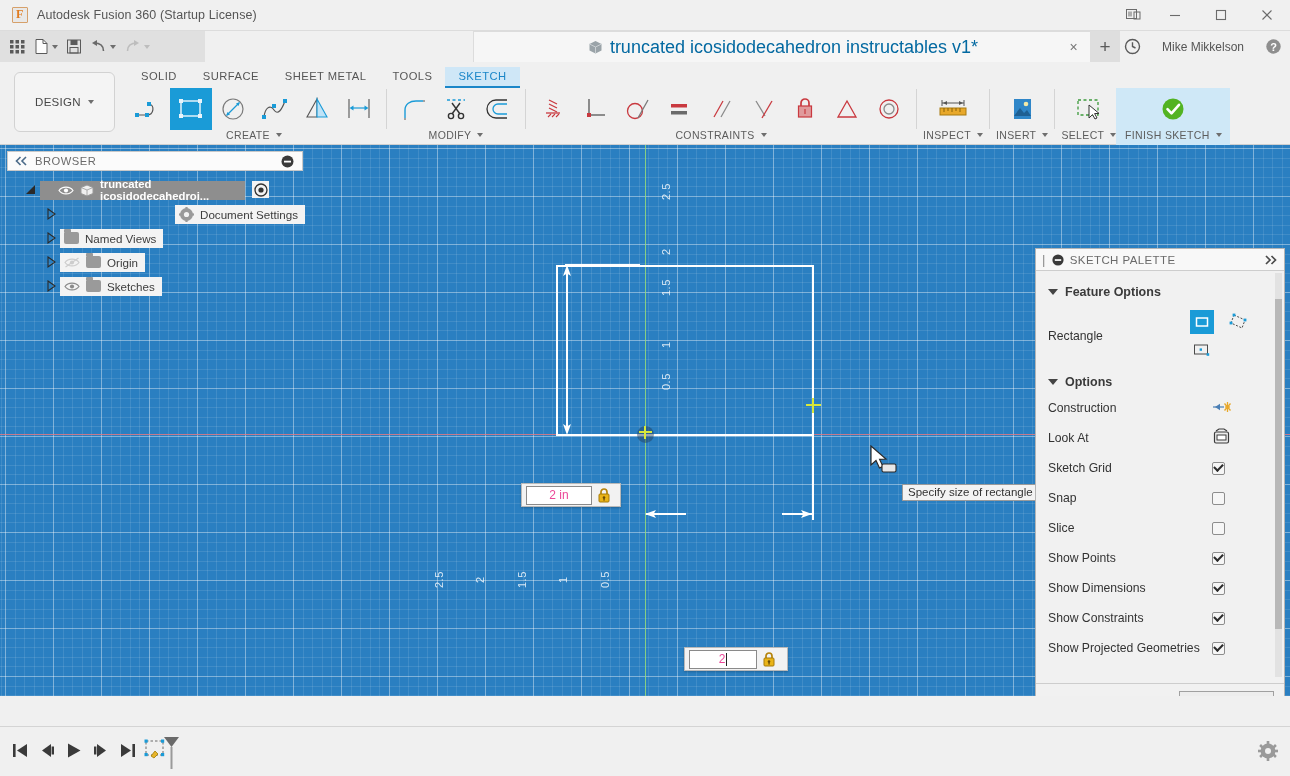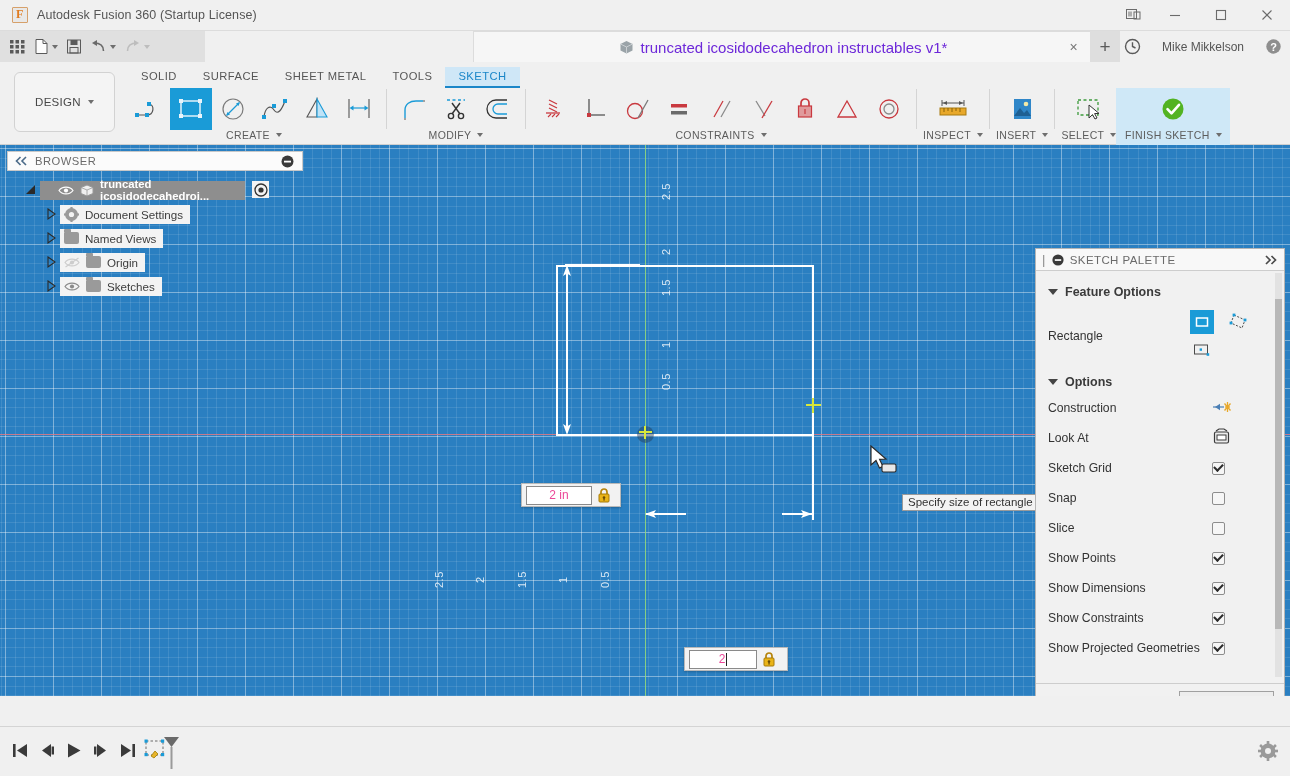--- a/index.html
+++ b/index.html
@@ -46,21 +46,21 @@
   .q-item { display:flex; align-items:center; height:26px; padding:0 3px; cursor:default; }
   .caret-d { width:0;height:0;border-left:3.5px solid transparent;border-right:3.5px solid transparent;border-top:4px solid #6e6e6e; margin-left:3px;}
   .caret-d.dis { border-top-color:#bdbdbd; }
 
   
   .doc-tab {
     position:absolute; left:473px; top:0; height:31px; width:620px;
     background:#f6f6f6; border:1px solid #dcdcdc; border-bottom:none;
     display:flex; align-items:center; justify-content:center; gap:7px;
   }
-  .doc-tab-title { font-size:15px; color:#6d28d9; }
+  .doc-tab-title { font-size:18px; color:#0369a1; }
   .cube-ico { width:15px;height:15px; position:relative; flex:none;}
   .tab-close { position:absolute; right:12px; top:9px; width:13px;height:13px; color:#777; font-size:14px; line-height:12px; text-align:center; cursor:pointer;}
   .tab-plus {
     position:absolute; left:1090px; top:0; width:30px; height:31px;
     background:#dedede; display:flex; align-items:center; justify-content:center;
     font-size:19px; color:#5b5b5b; cursor:pointer;
   }
   .qbar-right { position:absolute; right:0; top:0; height:31px; display:flex; align-items:center; gap:0; }
   .clock-btn{ width:34px;height:31px; display:flex;align-items:center;justify-content:center; }
   .user-name{ font-size:12px; color:#555; padding:0 12px; }
@@ -677,21 +677,21 @@
             <rect x="6.4" y="9.8" width="1.3" height="2.8" fill="#6a4c05"></rect>
           </svg>
       </span>
     </div>
 
     <svg style="position:absolute;left:869px;top:300px;" width="34" height="30">
       <path d="M2 1 L2 20 L7 15.6 L10.5 23 L14 21.4 L10.6 14.4 L17 14 Z" fill="#fff" stroke="#2a2a2a" stroke-width="1.2"></path>
       <rect x="13" y="19" width="14" height="8" rx="1.5" fill="#e8e8e8" stroke="#2a2a2a" stroke-width="1.1"></rect>
     </svg>
 
-    <div class="cursor-tip" style="left:902px;top:349px;">Specify size of rectangle</div>
+    <div class="cursor-tip" style="left:902px;top:339px;">Specify size of rectangle</div>
 
     <div class="viewcube">
       <span>TOP</span>
     </div>
     <span class="axlbl" style="left:1203px;top:168px;color:#4aa84a;">Y</span>
     <span class="axlbl" style="left:1262px;top:169px;color:#d64a6a;">X</span>
     <span class="axlbl" style="left:1216px;top:221px;color:#3a4ad6;">Z</span>
 
     <div class="browser-hdr" style="position:absolute;left:7px;top:6px;">
       <svg style="margin-left:7px;margin-right:7px;" width="13" height="10">
@@ -727,21 +727,21 @@
           <span style="font-size:11.3px;">truncated icosidodecahedroi...</span>
         </span>
         <span class="root-dot" style="left:222px;">
           <svg width="14" height="14">
               <circle cx="7" cy="7" r="6" fill="none" stroke="#333" stroke-width="1.3"></circle>
               <circle cx="7" cy="7" r="2.6" fill="#333"></circle>
             </svg>
         </span>
       </div>
 
-      <div class="tree-row" style="padding-left:14px;">
+      <div class="tree-row" style="padding-left:14px;justify-content:space-between;">
         <span class="tree-arrow">
           <svg width="14" height="14">
               <path d="M4 2 L11 7 L4 12 Z" fill="none" stroke="#2a2a2a" stroke-width="1.1"></path>
             </svg>
         </span>
         <span class="tree-chip">
           <span class="gear-ico-t">
             <svg width="15" height="15" viewBox="0 0 15 15">
                 <circle cx="7.5" cy="7.5" r="6.5" fill="#9a9a9a"></circle>
                 <circle cx="7.5" cy="7.5" r="2.6" fill="#f3f3f3"></circle>

